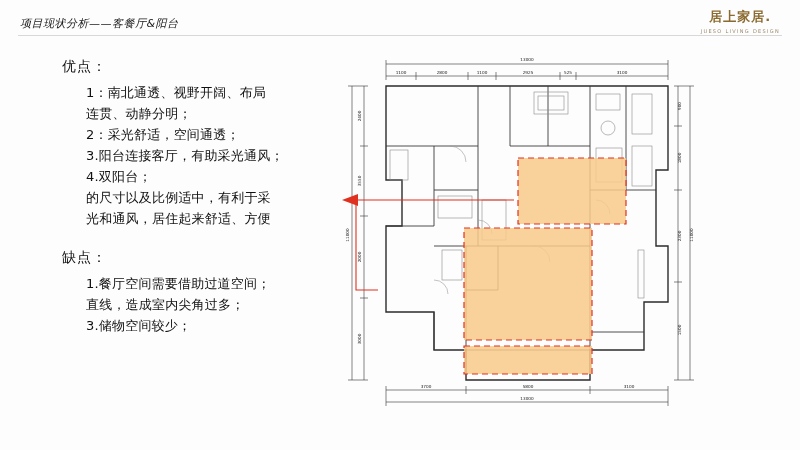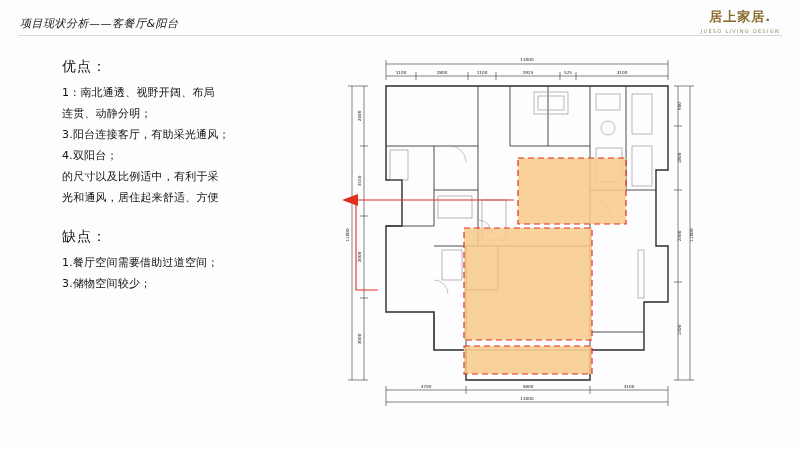--- a/index.html
+++ b/index.html
@@ -76,24 +76,25 @@
     color: #111;
     margin-bottom: 6px;
     letter-spacing: 1px;
   }
   .bullet-list {
     margin: 0;
     padding: 0;
     list-style: none;
   }
   .bullet-list li {
-    font-size: 11px;
+    font-size: 13px;
     line-height: 21px;
     color: #111;
     letter-spacing: 0.2px;
+    margin-left: 24px;
   }
   .gap {
     height: 20px;
   }
   
   .plan-wrap {
     position: absolute;
     left: 338px;
     top: 50px;
     width: 450px;
@@ -116,29 +117,31 @@
       <div class="logo-main">居上家居.</div>
       <div class="logo-sub">JUESO LIVING DESIGN</div>
     </div>
   </div>
 
   <div class="text-col">
     <div class="section-heading">优点：</div>
     <ul class="bullet-list">
       <li>1：南北通透、视野开阔、布局</li>
       <li>连贯、动静分明；</li>
+      <li>2：采光舒适，空间通透；</li>
       <li>3.阳台连接客厅，有助采光通风；</li>
       <li>4.双阳台；</li>
       <li>的尺寸以及比例适中，有利于采</li>
       <li>光和通风，居住起来舒适、方便</li>
     </ul>
     <div class="gap"></div>
     <div class="section-heading">缺点：</div>
     <ul class="bullet-list">
       <li>1.餐厅空间需要借助过道空间；</li>
+      <li>直线，造成室内尖角过多；</li>
       <li>3.储物空间较少；</li>
     </ul>
   </div>
 
   <div class="plan-wrap">
     <svg class="plan-svg" width="450" height="372" viewBox="0 0 450 372">
 
       <g stroke="#333" stroke-width="0.6" fill="none">
         <line x1="48" y1="14" x2="330" y2="14"></line>
         <line x1="48" y1="26" x2="330" y2="26"></line>

